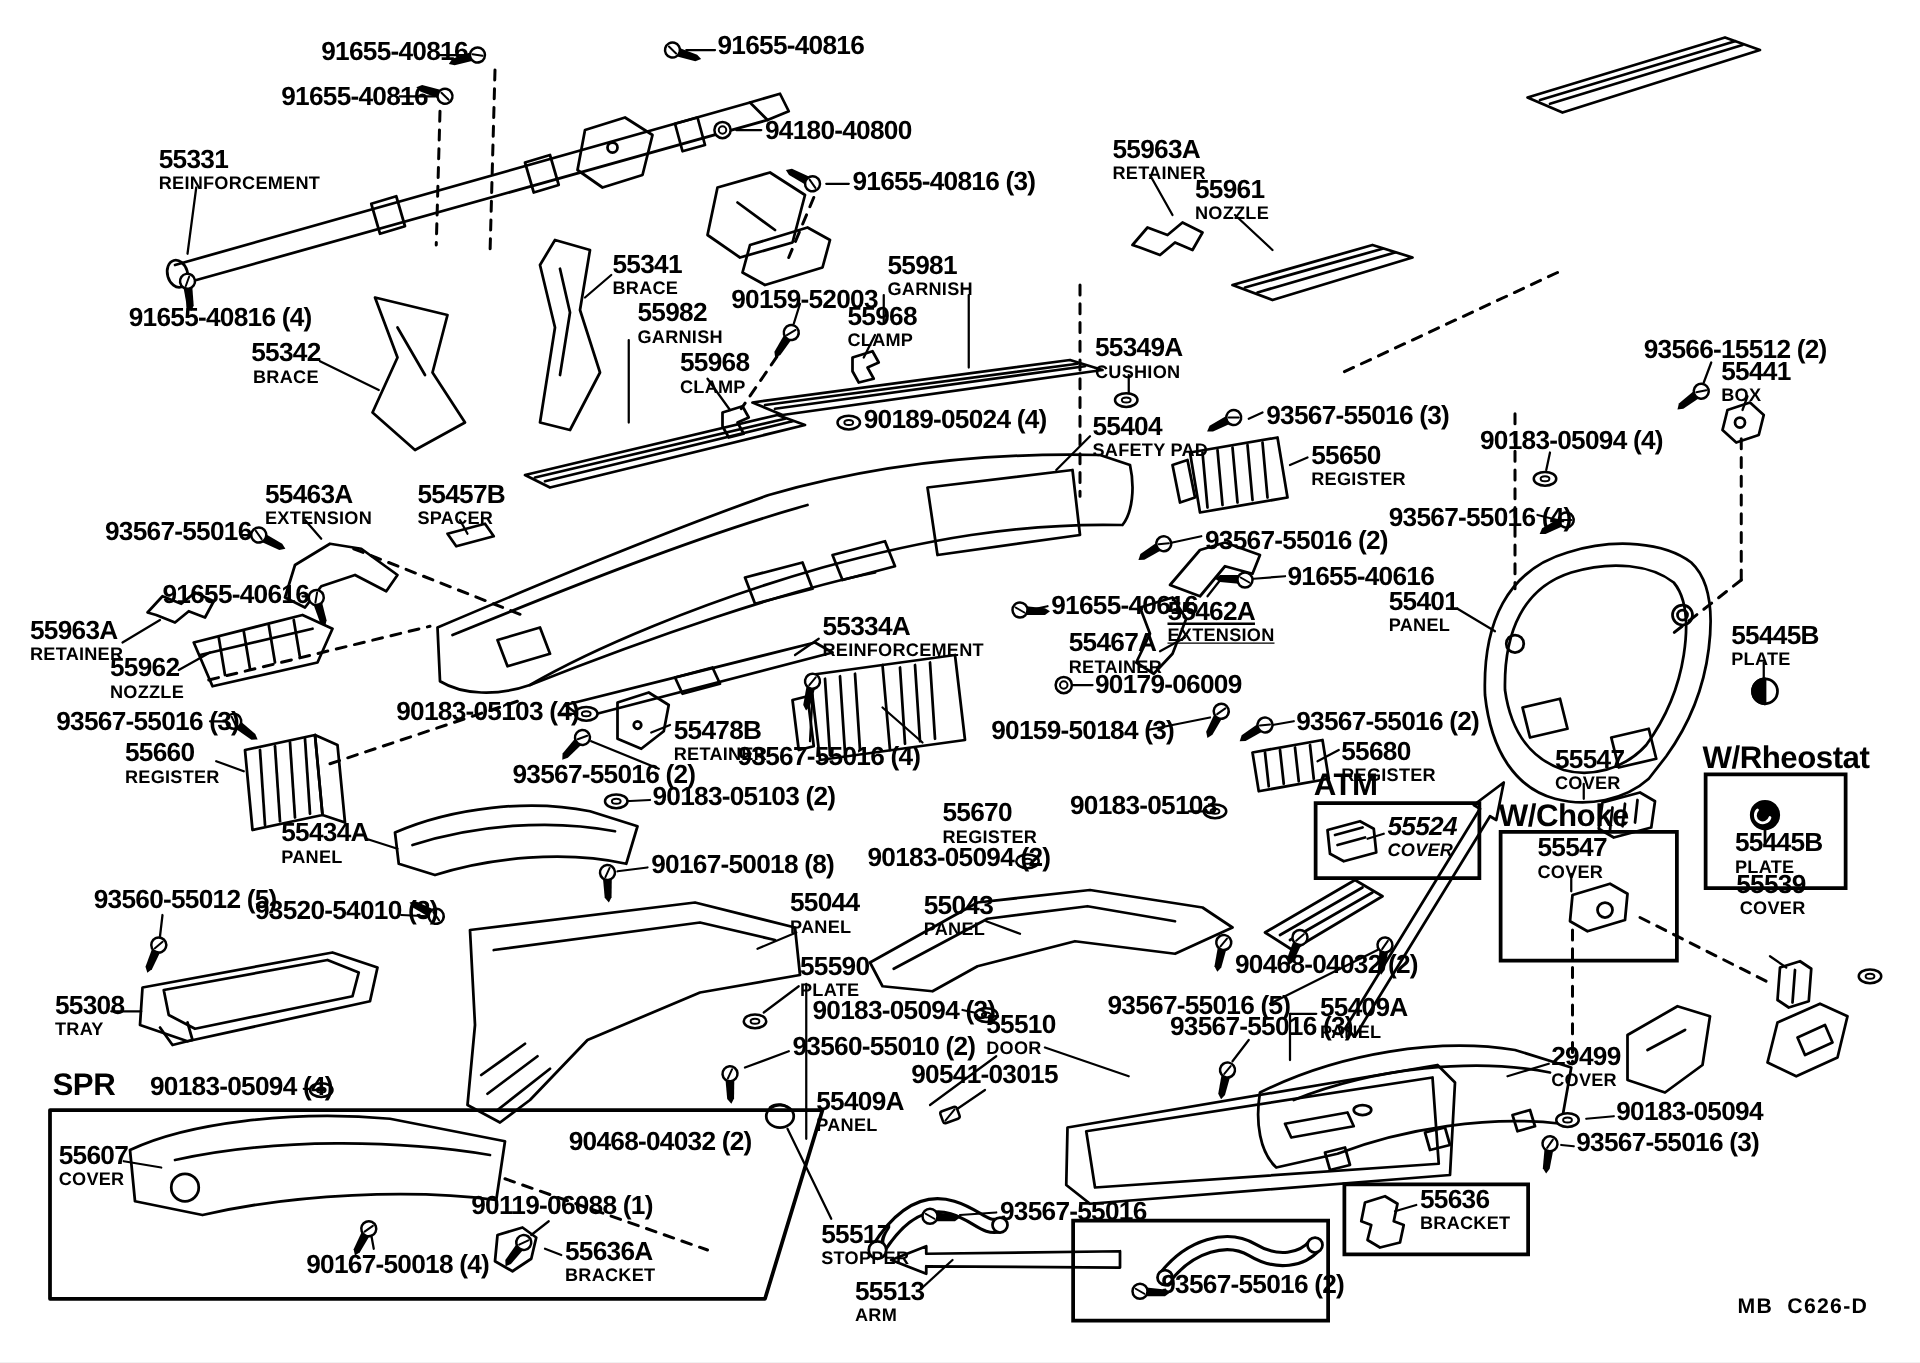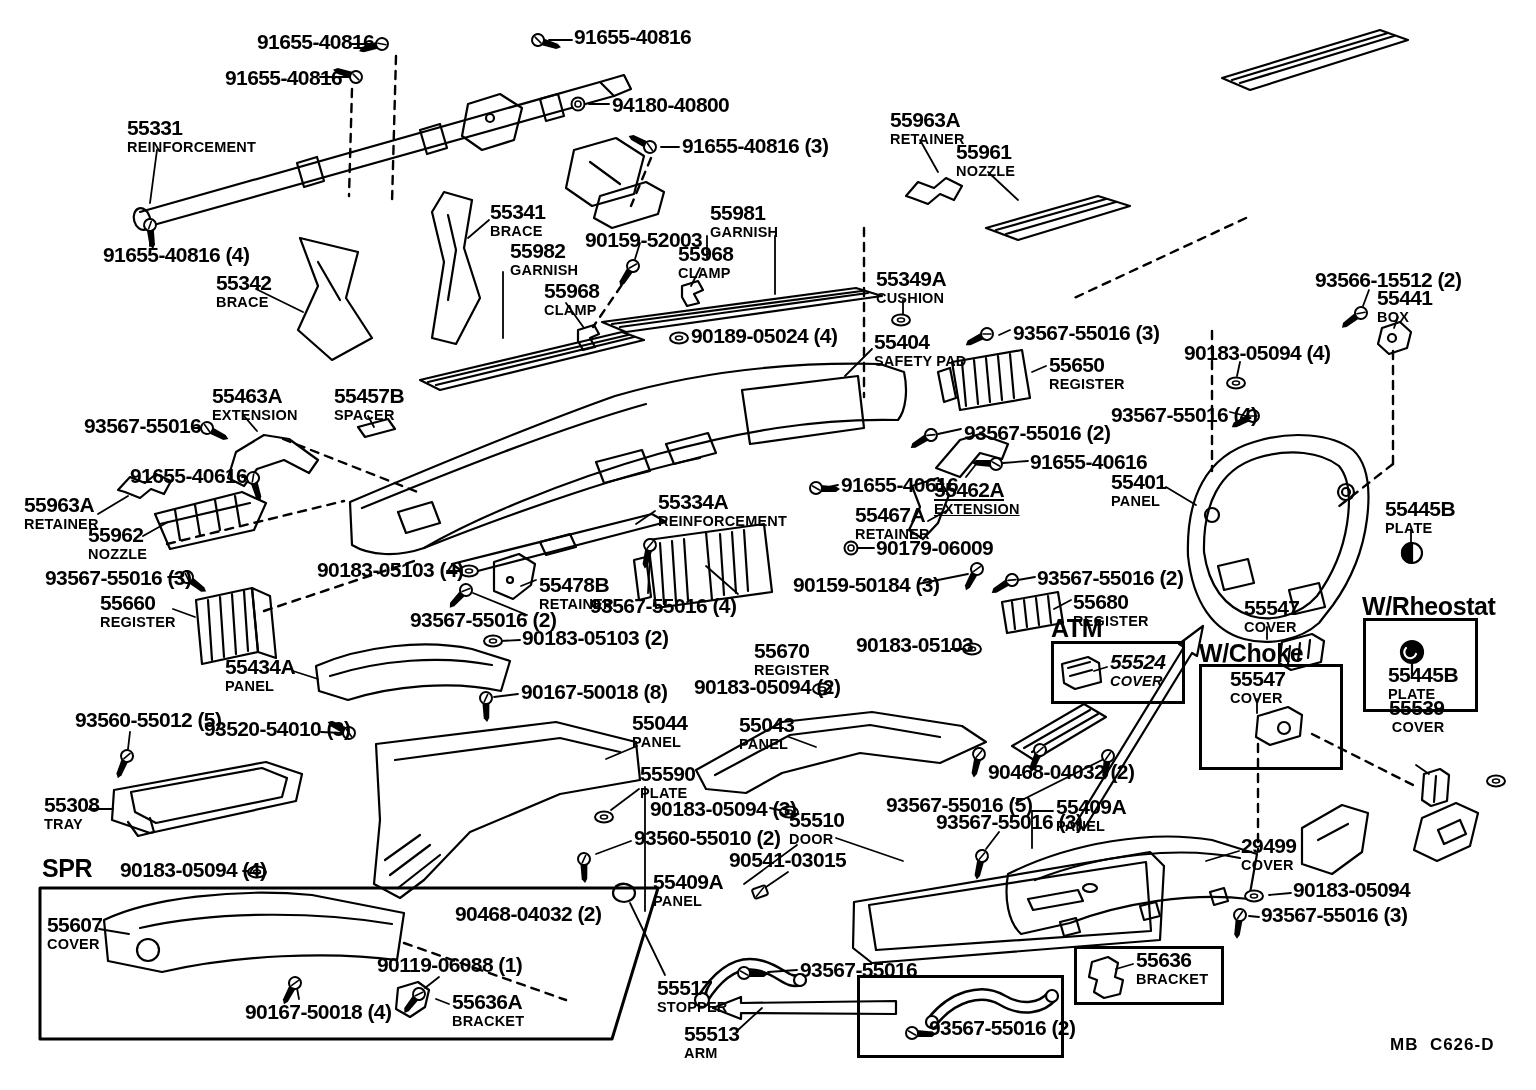--- a/index.html
+++ b/index.html
@@ -647,21 +647,21 @@
         <span class="num">55968</span>
         <span class="sub">CLAMP</span>
       </div>
       <div class="label" style="left: 544px; top: 280px;">
         <span class="num">55968</span>
         <span class="sub">CLAMP</span>
       </div>
       <div class="label" style="left: 103px; top: 244px;">
         <span class="num">91655-40816 (4)</span>
       </div>
-      <div class="label" style="left: 216px; top: 272px;">
+      <div class="label" style="left: 201px; top: 272px; text-align: center;">
         <span class="num">55342</span>
         <span class="sub">BRACE</span>
       </div>
       <div class="label" style="left: 691px; top: 325px;">
         <span class="num">90189-05024 (4)</span>
       </div>
       <div class="label" style="left: 876px; top: 268px;">
         <span class="num">55349A</span>
         <span class="sub">CUSHION</span>
       </div>

